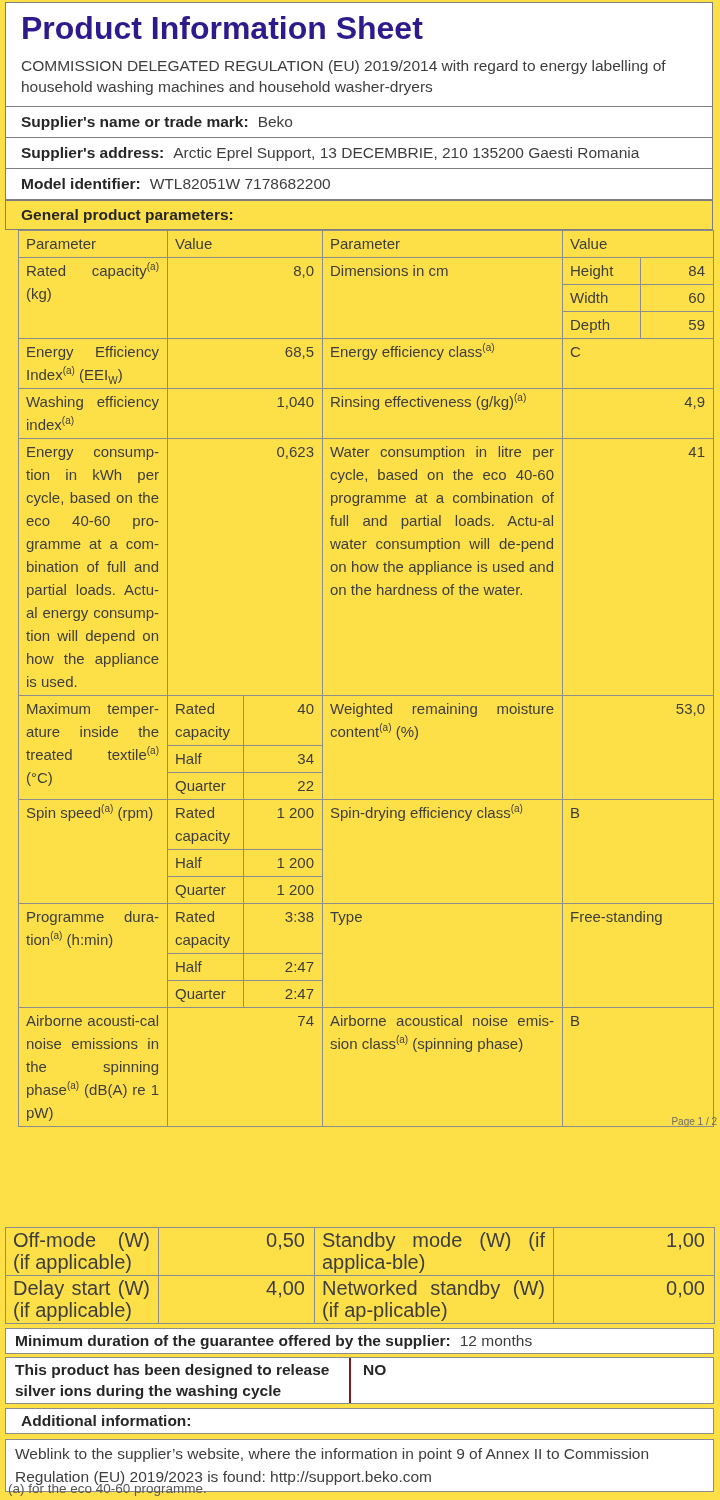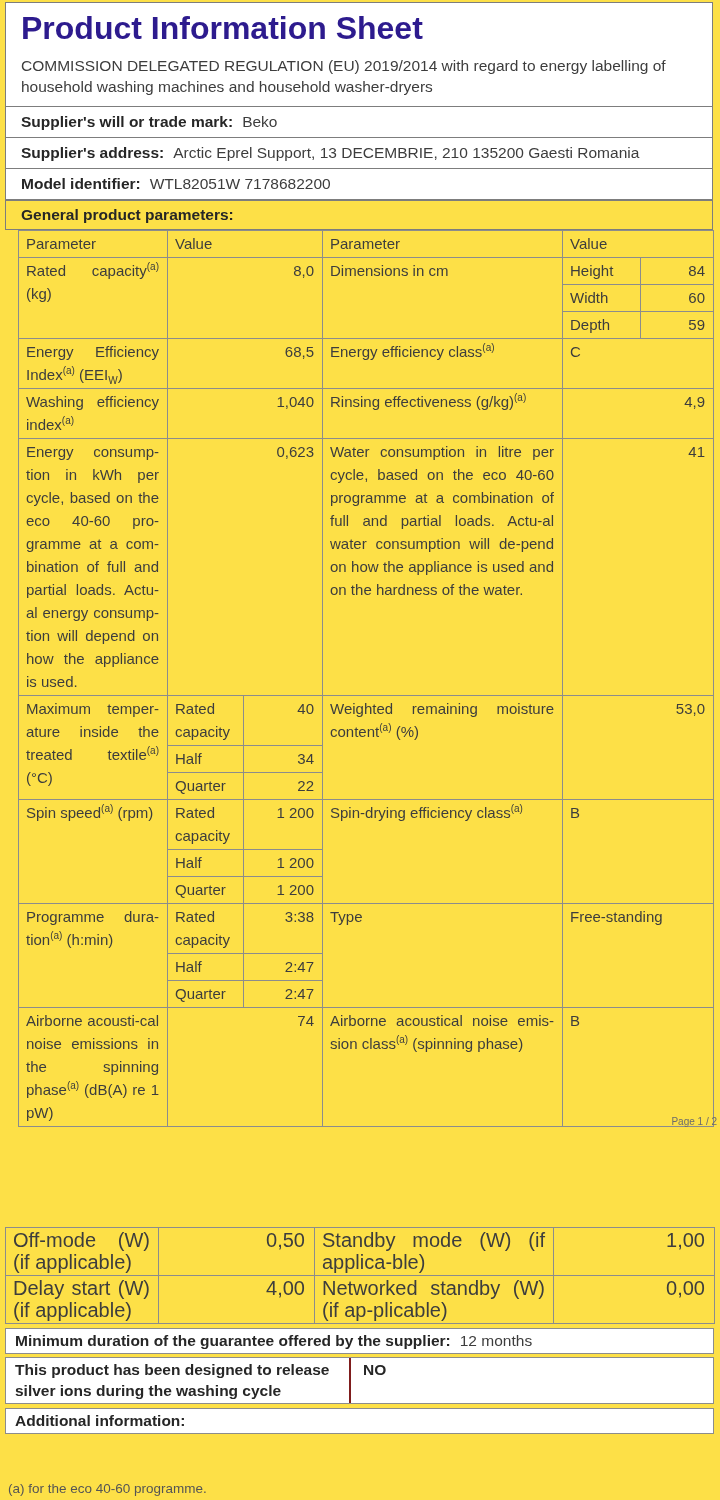--- a/index.html
+++ b/index.html
@@ -39,39 +39,39 @@
     border:1px solid #8c8c8c; vertical-align:top;
     padding:1px 8px 2px 7px; line-height:22px; color:#3d3d3d; text-align:justify;
   }
   table.lt td.num { text-align:right; padding-right:9px; }
   .bar-box { border:1px solid #8c8c8c; background:#fff; width:709px; }
   .guarantee-box { margin-top:4px; padding:1px 9px; font-size:15.5px; line-height:22px; }
   .silver-box { margin-top:3px; display:flex; align-items:stretch; }
   .silver-left { width:345px; border-right:2px solid #7f1d1d; padding:1px 9px 2px 9px;
     font-weight:bold; color:#262626; font-size:15.5px; line-height:21px; }
   .silver-right { flex:1; padding:1px 12px; font-weight:bold; color:#262626; font-size:15.5px; line-height:21px; }
-  .addinfo-box { margin-top:4px; padding:1px 9px; font-size:15.5px; line-height:22px;
+  .addinfo-box { margin-top:4px; padding:1px 15px; font-size:15.5px; line-height:22px;
     font-weight:bold; color:#262626; }
   .weblink-box { margin-top:5px; padding:2px 9px 3px 9px; font-size:15.5px; line-height:23px; color:#3d3d3d; }
   .bold-lbl { font-weight:bold; color:#262626; }
   .plain-val { margin-left:9px; font-weight:normal; color:#3d3d3d; }
   .footnote { position:absolute; left:8px; top:1481px; font-size:13.5px; color:#555; }
 </style>
 </head>
 <body>
 
 <div class="page">
 
   <div class="hdr-box">
     <div class="title-sec">
       <div class="doc-title">Product Information Sheet</div>
       <div class="reg-text">COMMISSION DELEGATED REGULATION (EU) 2019/2014 with regard to energy labelling of household washing machines and household washer-dryers</div>
     </div>
     <div class="hdr-row">
-      <span class="hdr-label">Supplier's will or trade mark:</span><span class="hdr-value">Beko</span>
+      <span class="hdr-label">Supplier's name or trade mark:</span><span class="hdr-value">Beko</span>
     </div>
     <div class="hdr-row">
       <span class="hdr-label">Supplier's address:</span><span class="hdr-value">Arctic Eprel Support, 13 DECEMBRIE, 210 135200 Gaesti Romania</span>
     </div>
     <div class="hdr-row">
       <span class="hdr-label">Model identifier:</span><span class="hdr-value">WTL82051W 7178682200</span>
     </div>
   </div>
 
   <div class="general-box">General product parameters:</div>
@@ -219,17 +219,18 @@
       <span class="bold-lbl">Minimum duration of the guarantee offered by the supplier:</span><span class="plain-val">12 months</span>
     </div>
 
     <div class="bar-box silver-box">
       <div class="silver-left">This product has been designed to release silver ions during the washing cycle</div>
       <div class="silver-right">NO</div>
     </div>
 
     <div class="bar-box addinfo-box">Additional information:</div>
 
+    <div class="bar-box weblink-box">Weblink to the supplier’s website, where the information in point 9 of Annex II to Commission Regulation (EU) 2019/2023 is found: http://support.beko.com</div>
   </div>
 
   <div class="footnote">(a) for the eco 40-60 programme.</div>
 
 </div>
 
 </body></html>

